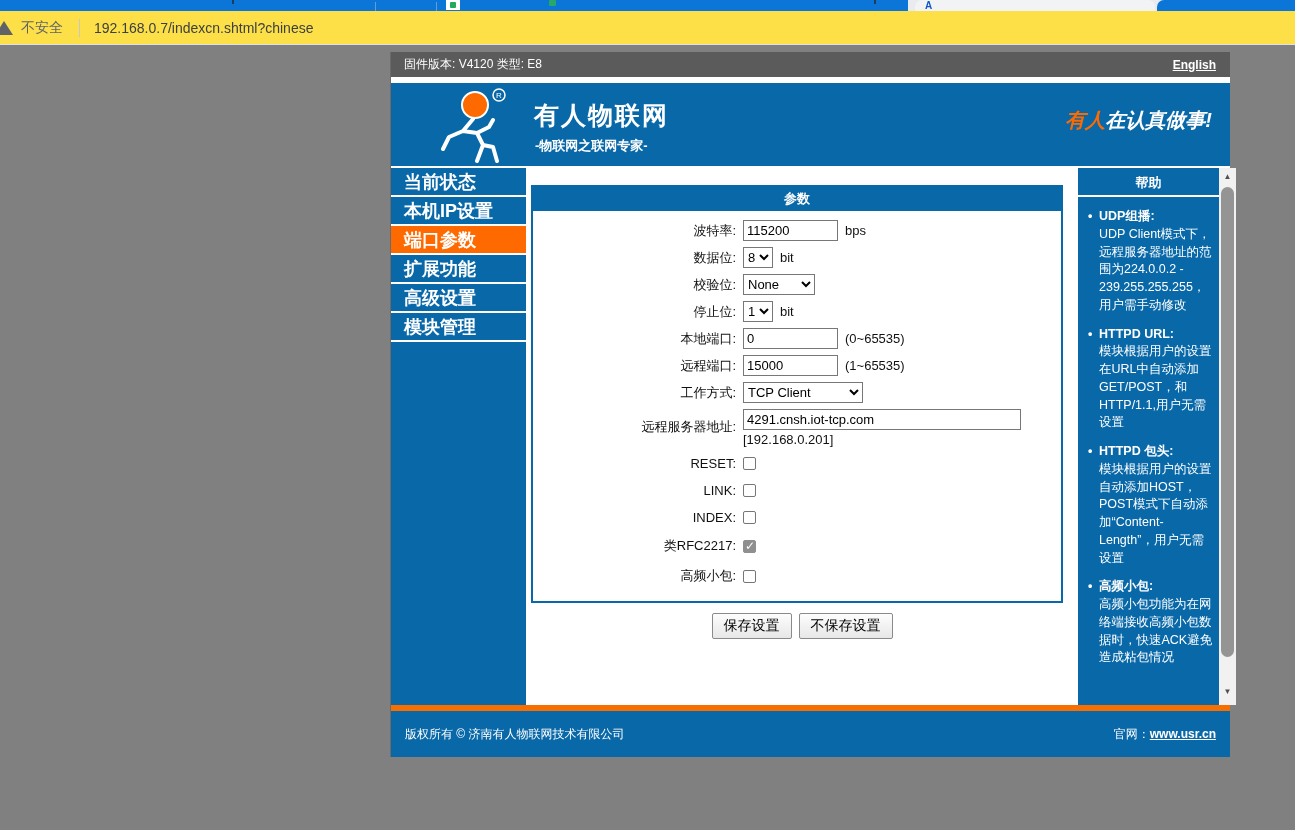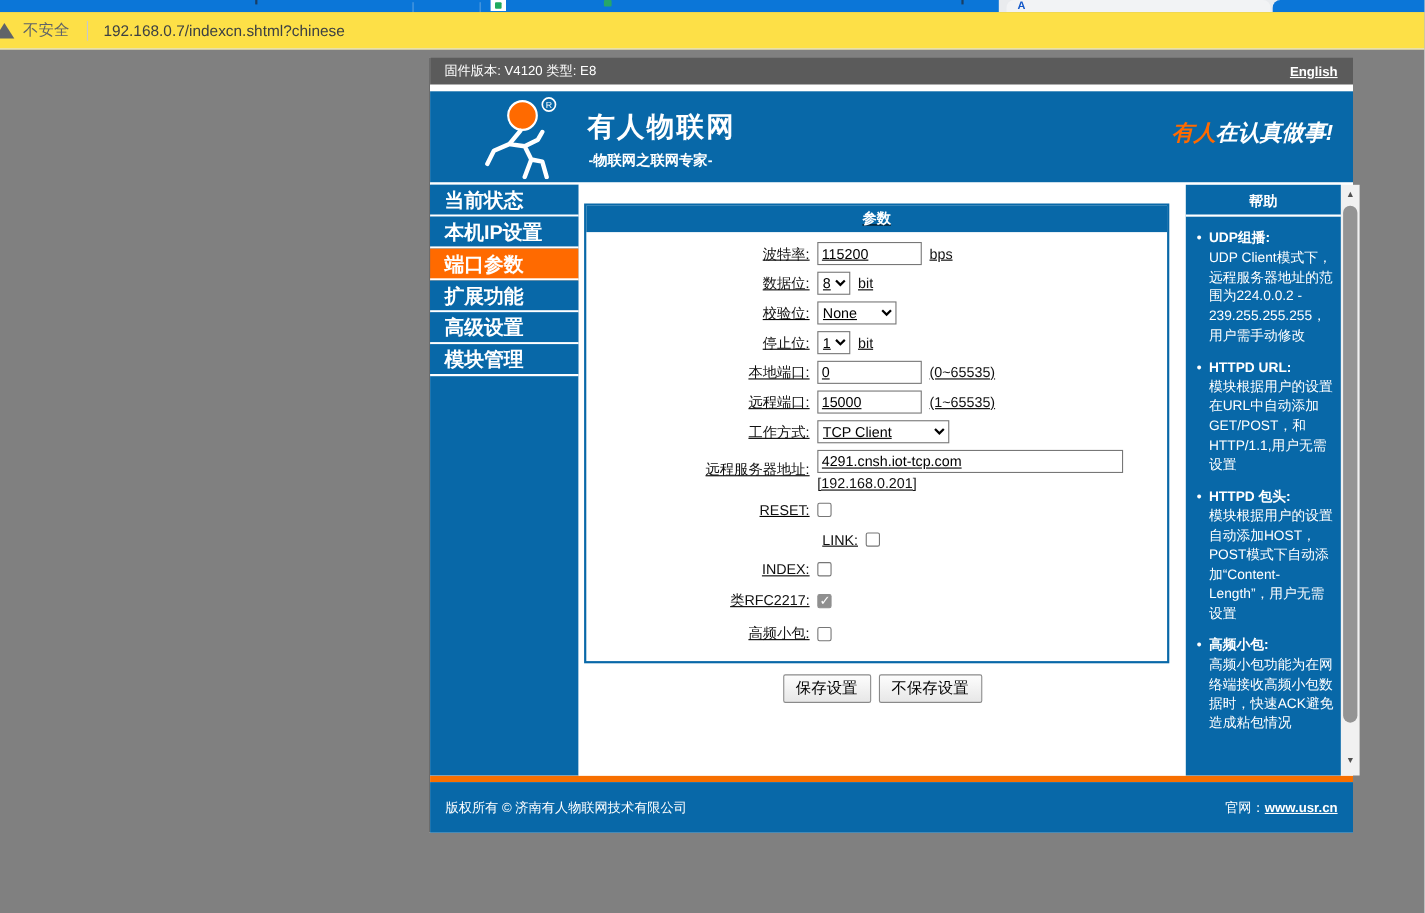--- a/index.html
+++ b/index.html
@@ -42,21 +42,21 @@
 
   .mainrow { display:flex; background:#fff; height:539px; position:relative; border-top:2px solid #fff; }
 
   
   .menu { width:135px; background:#0868a8; flex:none; }
   .menu-item { height:29px; line-height:29px; padding-left:13px; color:#fff; font-size:18px; font-weight:bold; background:#0868a8; border-bottom:2px solid #fff; cursor:pointer; }
   .menu-item.active { background:#ff6a00; }
 
   
   .content { flex:1; padding:17px 5px 0 5px; background:#fff; }
-  .panel { border:2px solid #0868a8; width:532px;text-decoration:underline; }
+  .panel { border:2px solid #0868a8; width:532px; }
   .panel-title { height:24px; line-height:24px; background:#0868a8; color:#fff; font-size:13px; font-weight:bold; text-align:center; }
   .panel-body { padding:6px 0 10px 0; }
   .frow { display:flex; align-items:center; padding:3px 0; }
   .frow .lbl { width:210px; text-align:right; padding-right:7px; font-size:13px; color:#111; flex:none; }
   .frow .sfx { font-size:13px; color:#111; margin-left:7px; }
   .ti { height:21px; border:1px solid #777; font-size:13px; padding:0 3px; font-family:"Liberation Sans",sans-serif; background:#fff; color:#000; }
   .ti.w95 { width:95px; }
   .ti.w246 { width:278px; }
   select.sl { height:21px; font-size:13px; border:1px solid #777; background:#fff; font-family:"Liberation Sans",sans-serif; }
   .srv-wrap { display:flex; flex-direction:column; }
@@ -194,21 +194,21 @@
             <div class="srv-wrap">
               <input class="ti w246" value="4291.cnsh.iot-tcp.com" style="">
               <span class="srv-note">[192.168.0.201]</span>
             </div>
           </div>
 
           <div class="frow" style="padding:6px 0;">
             <span class="lbl">RESET:</span>
             <span class="cbx"></span>
           </div>
-          <div class="frow" style="padding:6px 0;margin-left:44px;">
+          <div class="frow" style="padding:6px 0;">
             <span class="lbl">LINK:</span>
             <span class="cbx"></span>
           </div>
           <div class="frow" style="padding:6px 0;">
             <span class="lbl">INDEX:</span>
             <span class="cbx"></span>
           </div>
           <div class="frow" style="padding:6px 0;">
             <span class="lbl">类RFC2217:</span>
             <span class="cbx checked"></span>

